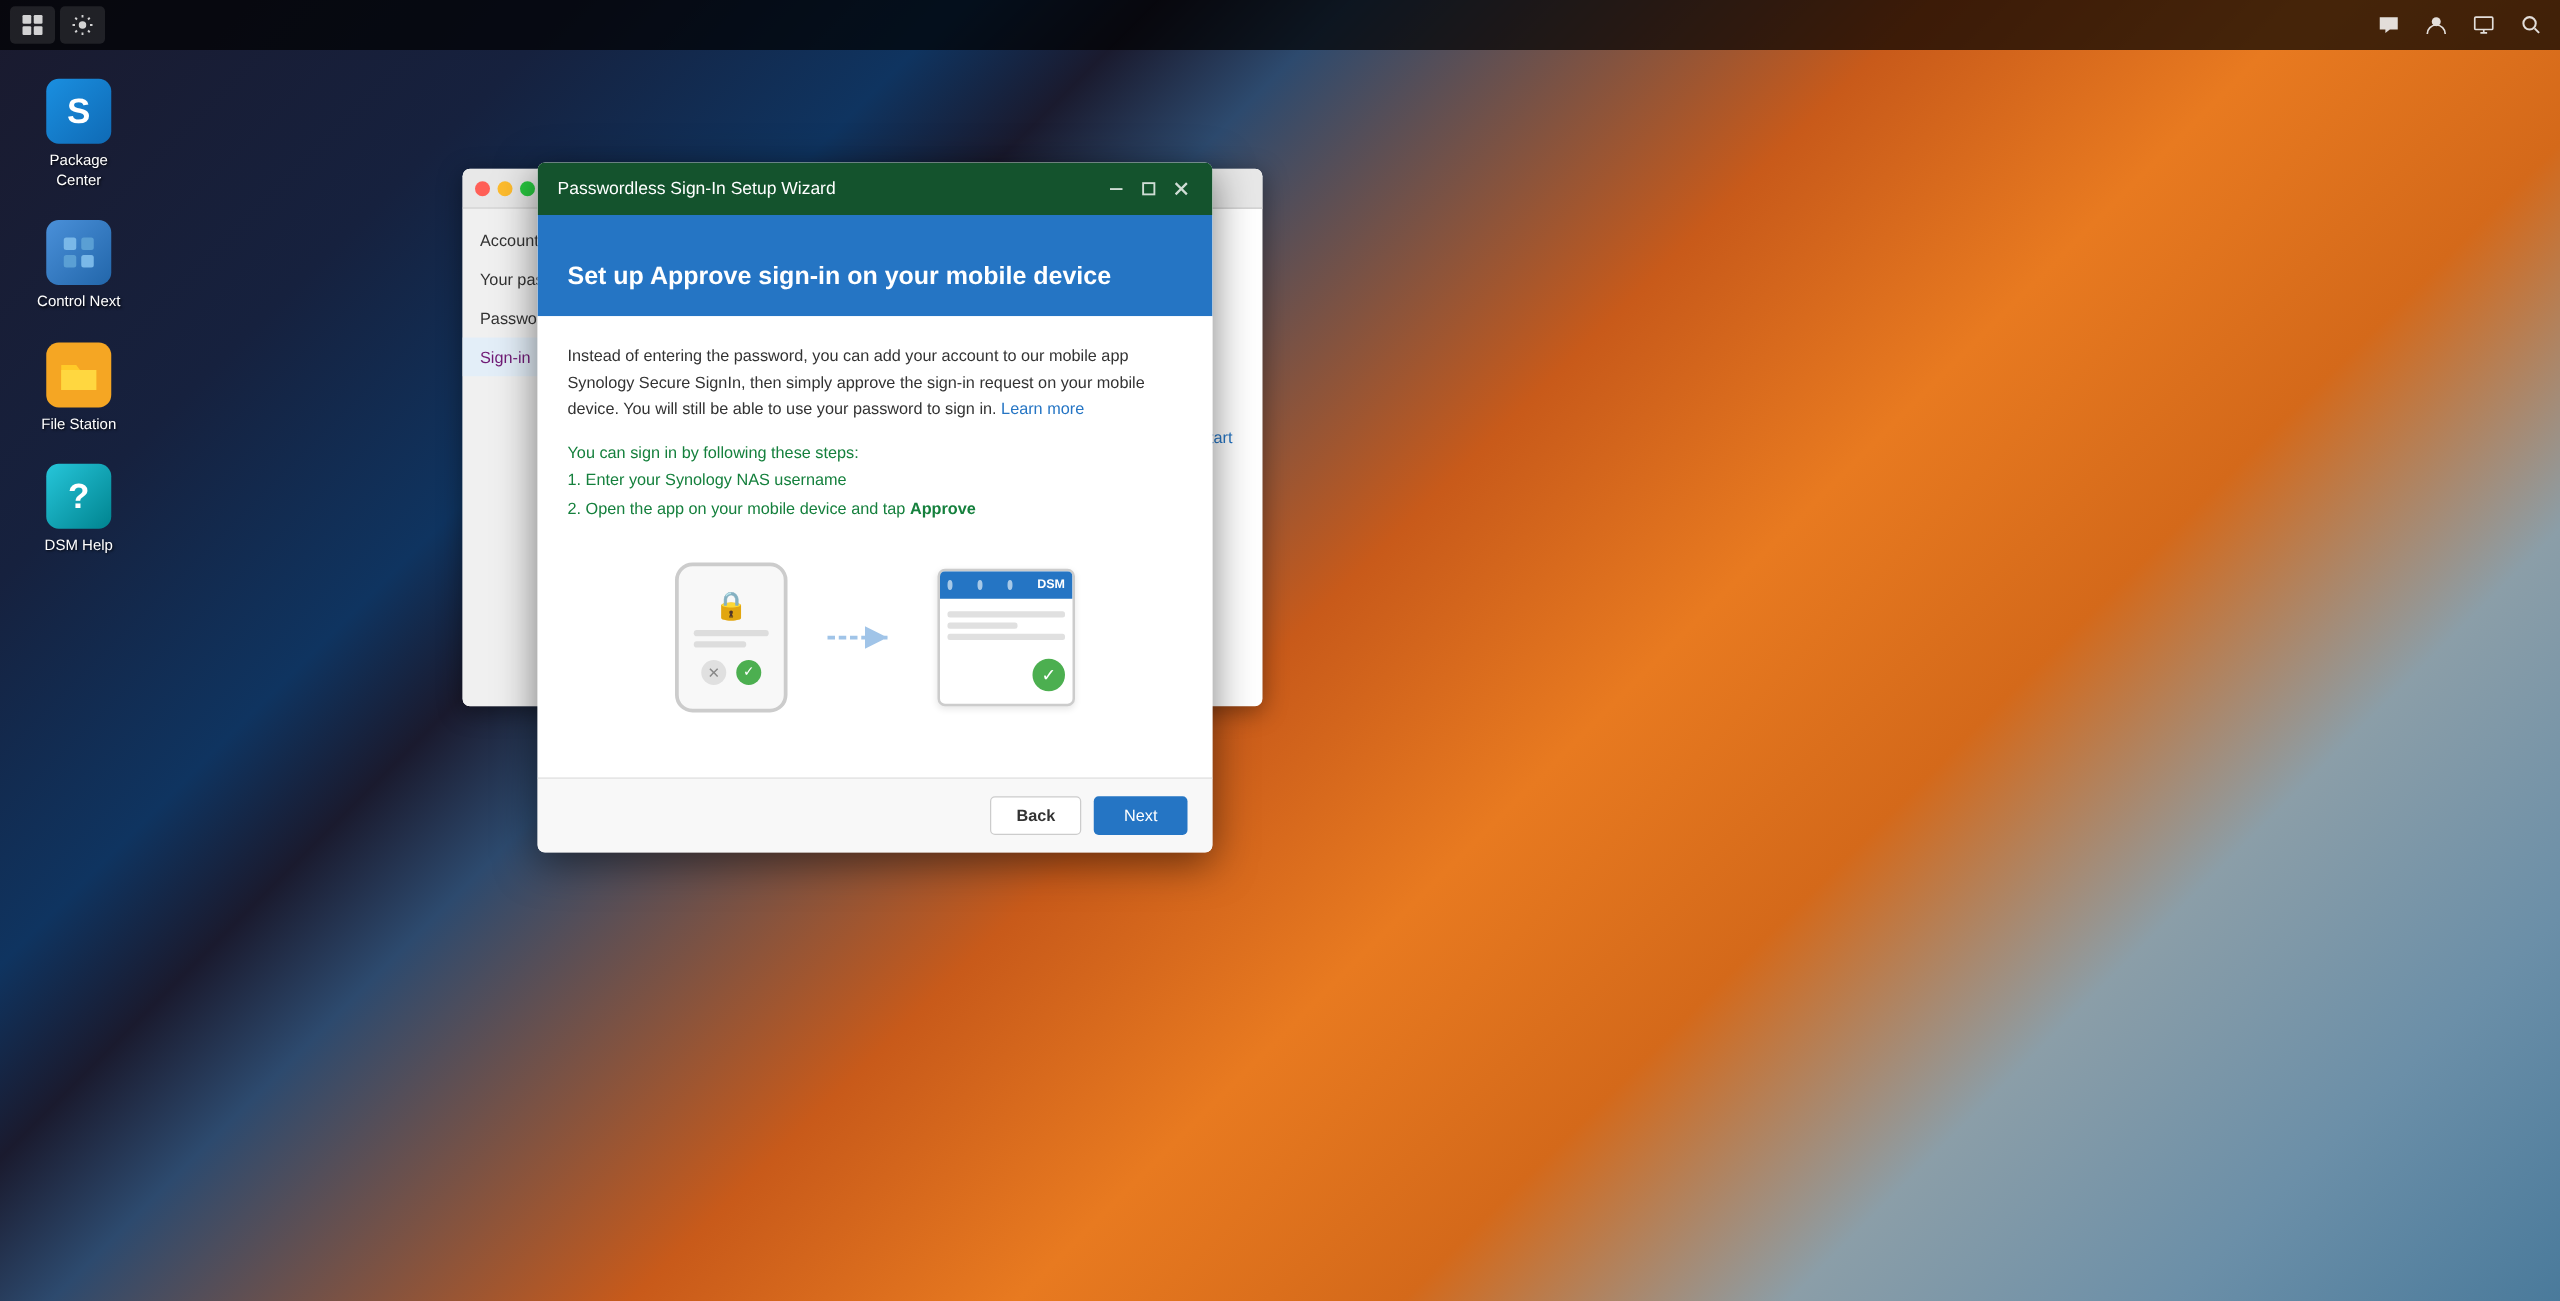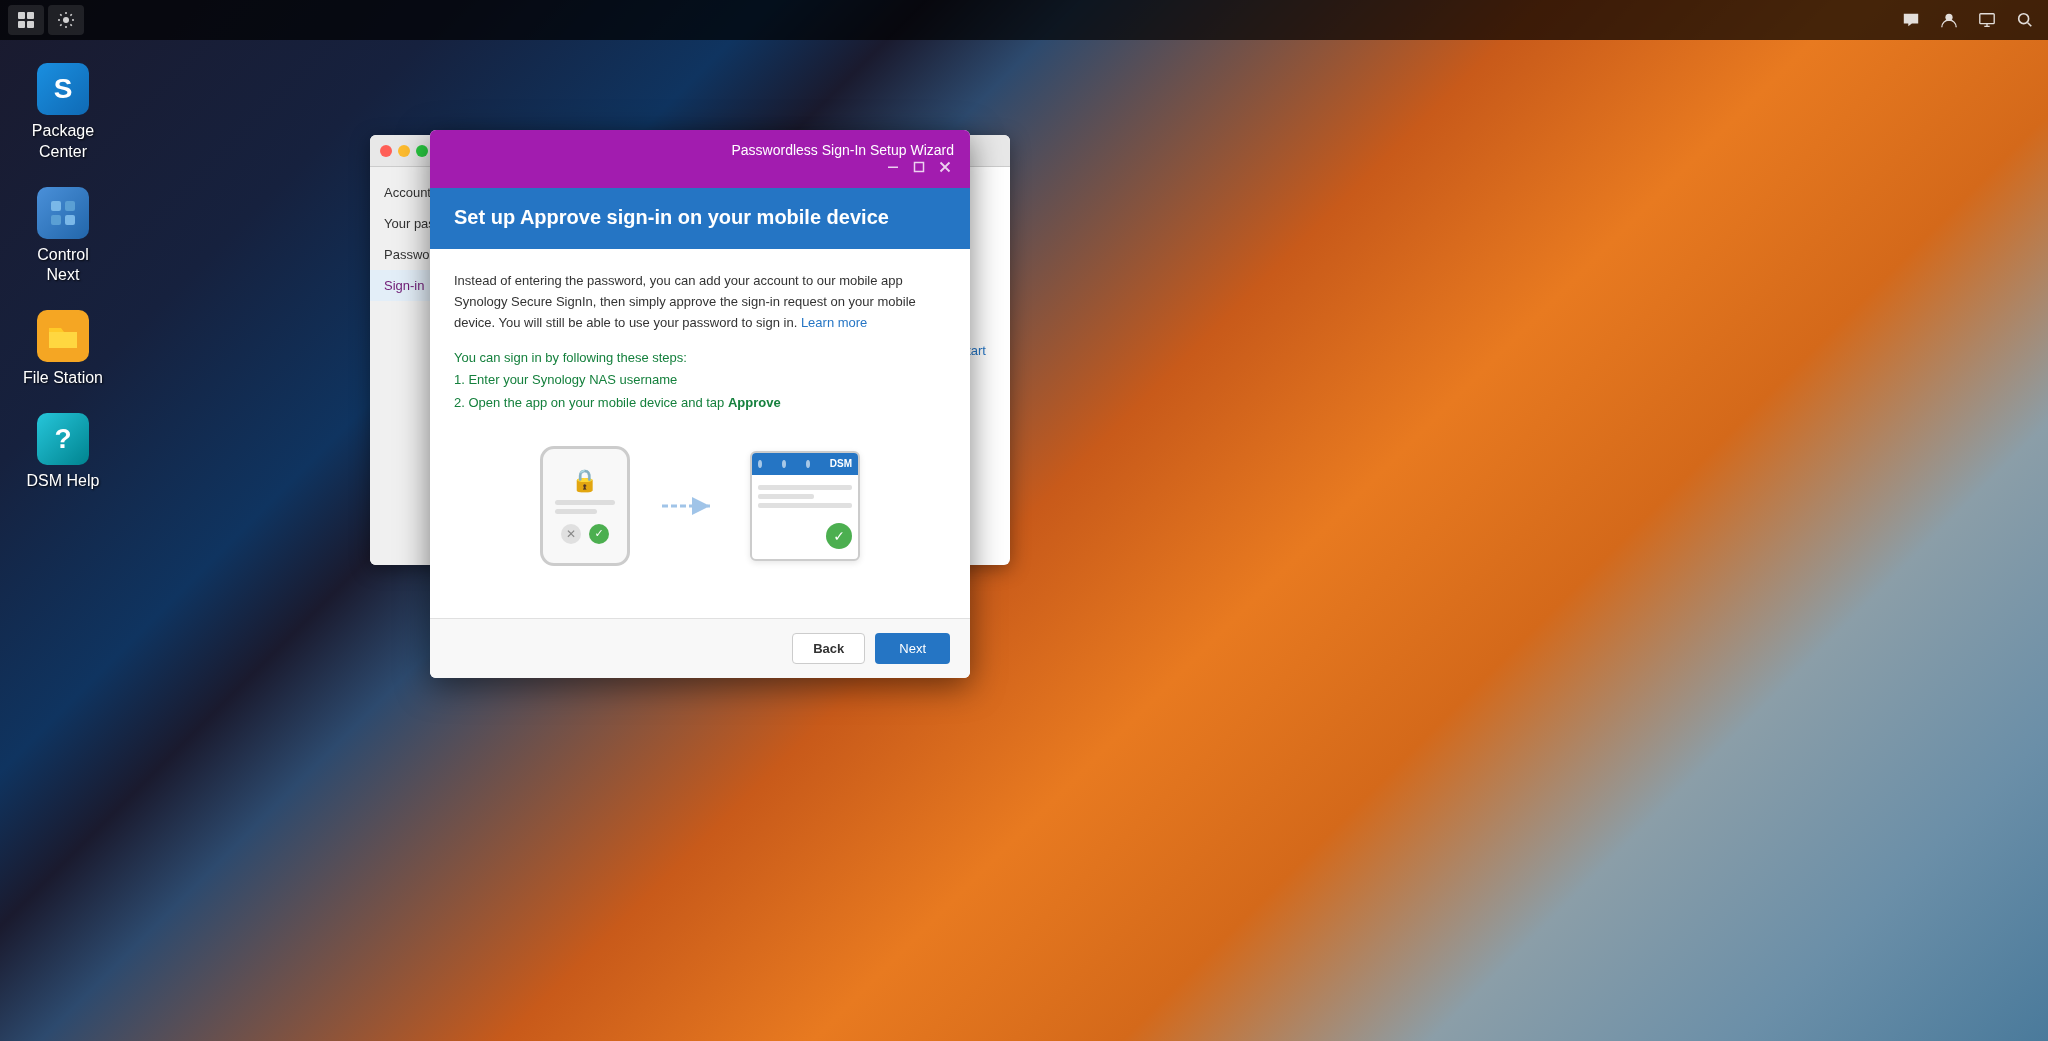--- a/index.html
+++ b/index.html
@@ -104,21 +104,21 @@
       width: 52px;
       height: 52px;
       border-radius: 10px;
       display: flex;
       align-items: center;
       justify-content: center;
       font-size: 26px;
     }
     .icon-label {
       color: white;
-      font-size: 16px;
+      font-size: 12px;
       text-align: center;
       text-shadow: 1px 1px 2px rgba(0,0,0,0.8);
       line-height: 1.3;
     }
 
     
     .pkg-icon { background: linear-gradient(135deg, #1a8fe0, #0f6ab5); }
     
     .cp-icon { background: linear-gradient(135deg, #4a90d9, #2266aa); }
     
@@ -183,26 +183,25 @@
       width: 540px;
       background: white;
       border-radius: 6px;
       box-shadow: 0 8px 32px rgba(0,0,0,0.5);
       overflow: hidden;
       z-index: 300;
     }
 
     
     .wizard-header {
-      background: #a21caf;
+      background: #14532d;
       padding: 12px 16px;
       display: flex;
-      align-items: flex-end;
+      align-items: flex-start;
       justify-content: space-between;
-      flex-direction: column;
     }
     .wizard-header-title {
       color: white;
       font-size: 14px;
       font-weight: 500;
     }
     .wizard-header-controls {
       display: flex;
       align-items: center;
       gap: 8px;
@@ -223,20 +222,21 @@
 
     
     .wizard-banner {
       background: #2575c4;
       padding: 18px 24px 20px;
     }
     .wizard-banner-title {
       color: white;
       font-size: 20px;
       font-weight: 600;
+      margin-top: 20px;
     }
 
     
     .wizard-body {
       padding: 22px 24px;
       background: white;
     }
     .wizard-description {
       font-size: 13px;
       color: #333;

